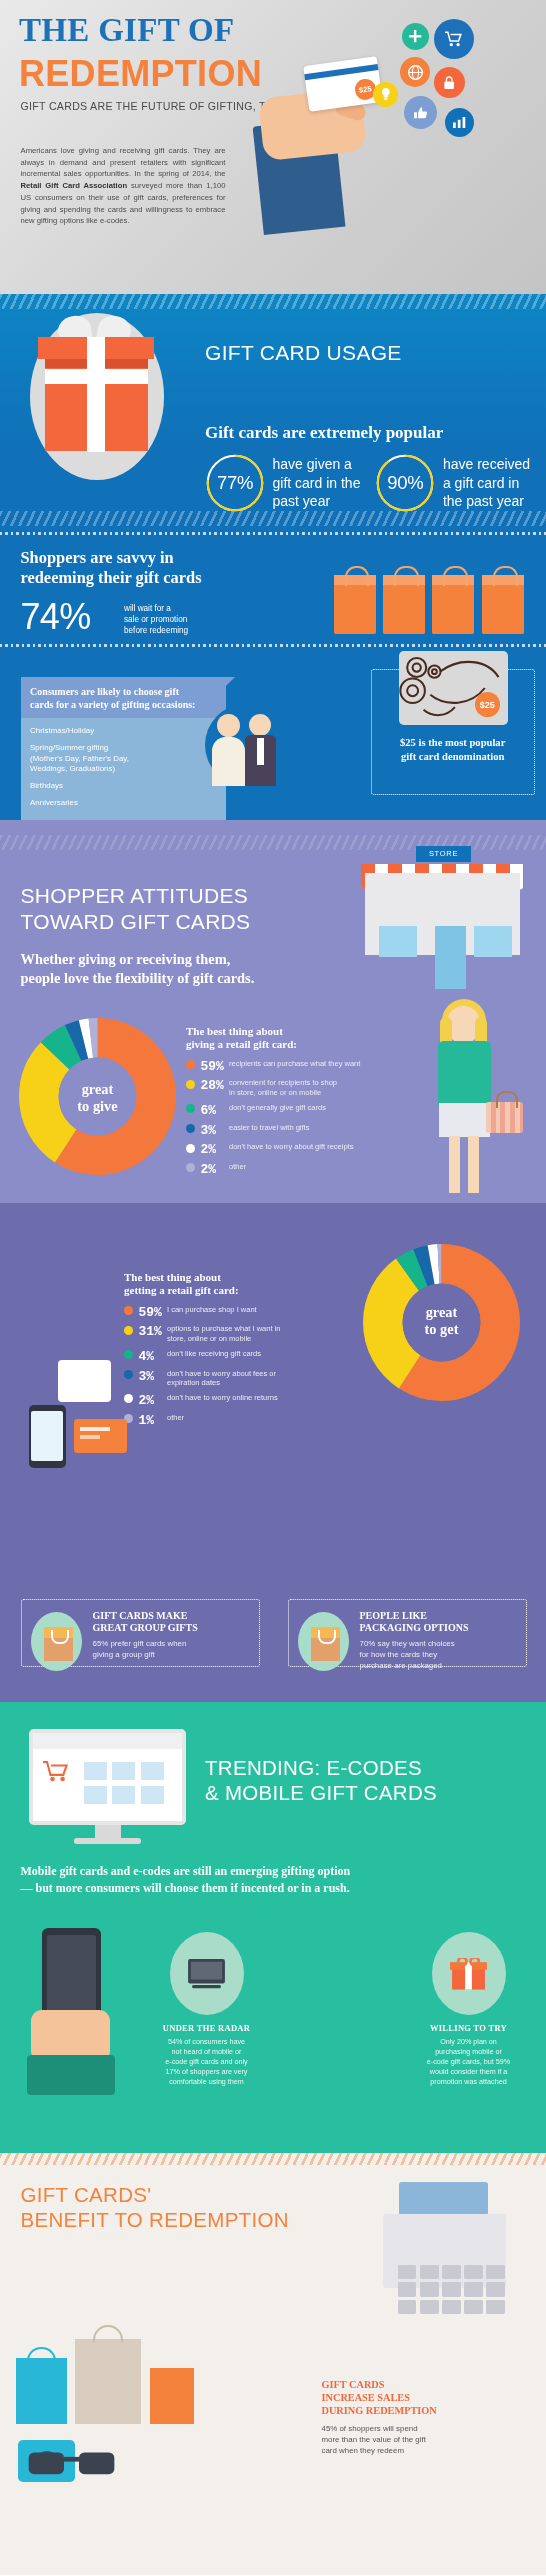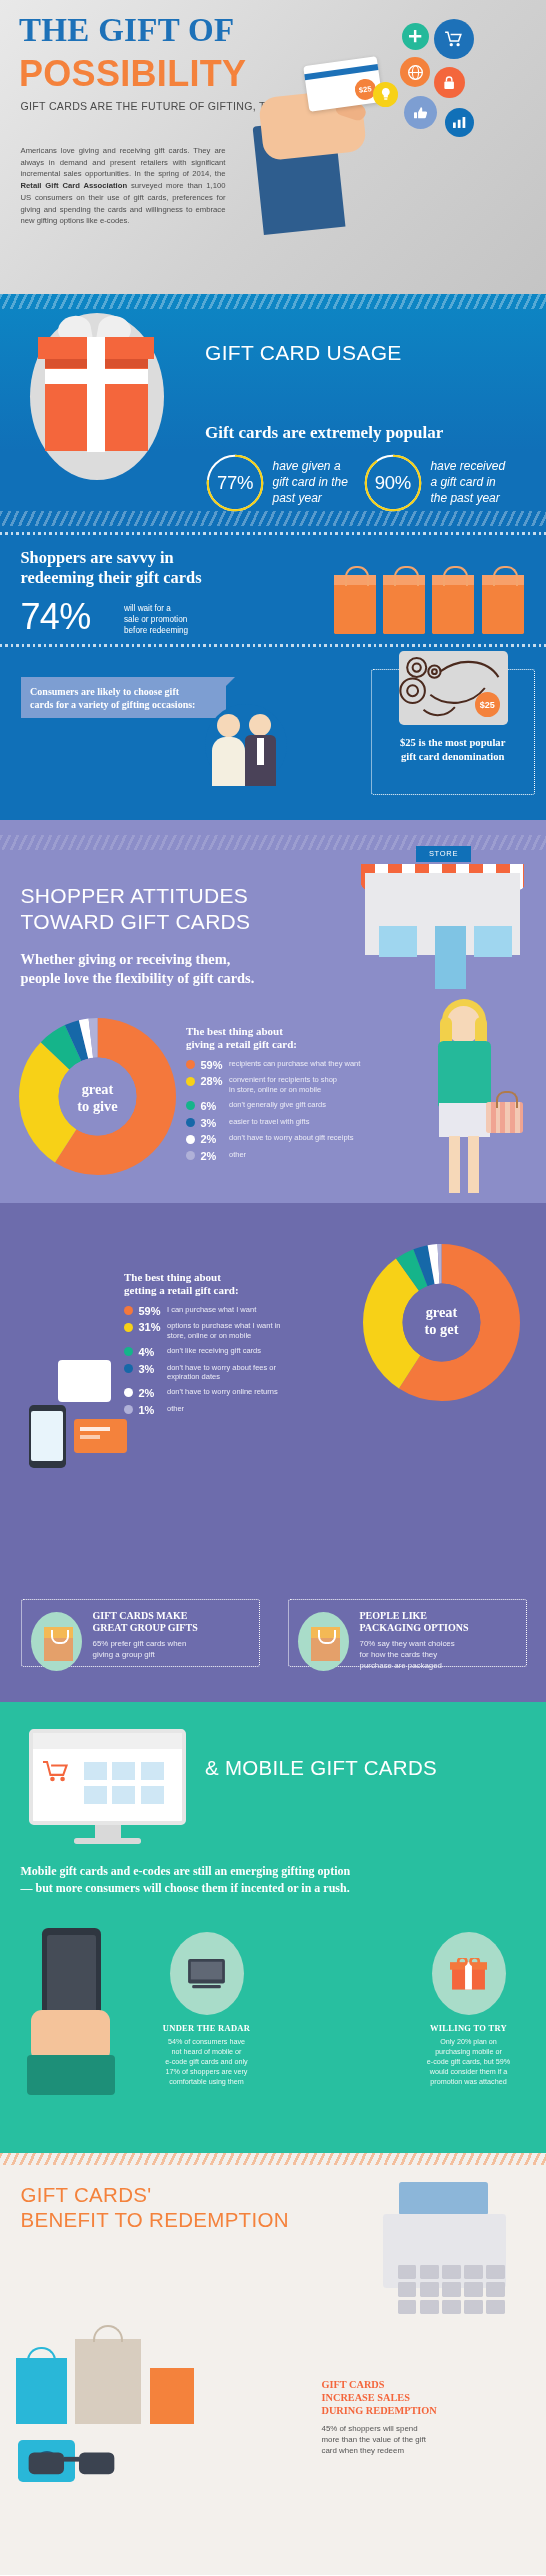--- a/index.html
+++ b/index.html
@@ -85,21 +85,21 @@
   .gb-bowr { position:absolute; left:82px; top:5.5px; width:33px; height:27px; background:#efefef; border-radius:50% 50% 50% 0; transform:rotate(10deg); }
 
   .s2-h1 { position:absolute; left:205px; top:46px; font-size:21px; color:#fff; line-height:1.22; letter-spacing:0.3px; }
   .s2-h2 { position:absolute; left:205px; top:129px; font-family:"Liberation Serif",serif; font-size:17px; font-weight:700; color:#fff; }
 
   .pctgroup { position:absolute; top:159px; left:205px; width:328px; display:flex; gap:15px; }
   .pctitem { display:flex; align-items:center; gap:7.5px; }
   .ring { width:60px; height:60px; border-radius:50%; position:relative; display:flex; align-items:center; justify-content:center; }
   .ring .inner { font-size:18.5px; color:#fff; font-weight:400; letter-spacing:-0.3px; z-index:2; }
   .ring svg { position:absolute; inset:0; }
-  .pcttext { font-size:12px; color:#fff; line-height:1.32;font-style:italic; }
+  .pcttext { font-size:14px; color:#fff; line-height:1.32; }
 
   .s2-h3 { position:absolute; left:20.5px; top:254px; font-family:"Liberation Serif",serif; font-size:16.4px; font-weight:700; color:#fff; line-height:1.22; }
   .big74 { position:absolute; left:20.5px; top:302px; font-size:36px; color:#fff; letter-spacing:-0.7px; }
   .t74 { position:absolute; left:124px; top:309px; font-size:8.2px; color:#fff; line-height:1.35; }
 
   .bags { position:absolute; right:15px; top:260px; width:205px; height:96px; }
   .bag { position:absolute; width:42px; height:59px; background:#f4823c; border-radius:1.4px; }
   .bag:after { content:""; position:absolute; left:11px; top:-9px; width:20.5px; height:18px; border:2.7px solid #f4a46c; border-bottom:none; border-radius:11px 11px 0 0; }
   .bag .tp { position:absolute; left:0; top:0; width:100%; height:10.3px; background:#f7a06a; }
 
@@ -134,21 +134,21 @@
   .shop-door { position:absolute; left:70px; top:53px; width:31px; height:63px; background:#7fc4e4; }
 
   .donut-wrap { position:absolute; left:19px; top:198px; width:157px; height:157px; }
   .donut-lbl { position:absolute; left:0; right:0; top:63px; text-align:center; font-family:"Liberation Serif",serif; font-weight:700; font-size:14.4px; color:#fff; line-height:1.15; }
   .donut-lbl2 { position:absolute; left:0; right:0; top:60px; text-align:center; font-family:"Liberation Serif",serif; font-weight:700; font-size:14.4px; color:#fff; line-height:1.15; }
 
   .legend { position:absolute; }
   .legend h4 { font-family:"Liberation Serif",serif; font-weight:700; font-size:11px; color:#fff; line-height:1.22; margin-bottom:6.8px; }
   .lg-row { display:flex; align-items:flex-start; gap:5.5px; margin-bottom:4.8px; }
   .lg-dot { width:9px; height:9px; border-radius:50%; flex:0 0 9px; margin-top:1.4px; }
-  .lg-pct { font-size:11px; font-weight:700; color:#fff; width:23px; flex:0 0 23px; }
+  .lg-pct { font-size:13px; font-weight:700; color:#fff; width:23px; flex:0 0 23px;font-family:Liberation Mono, monospace; }
   .lg-txt { font-size:7.5px; color:#ececf6; line-height:1.3; }
 
   .woman { position:absolute; right:19px; top:179px; width:130px; height:205px; }
   .w-head { position:absolute; left:49px; top:6.8px; width:33px; height:37px; background:#f6d8b8; border-radius:16.4px 16.4px 15px 15px; }
   .w-hair { position:absolute; left:44px; top:0; width:44px; height:30px; background:#f2d04a; border-radius:22px 22px 6.8px 6.8px; }
   .w-hair2 { position:absolute; left:42px; top:18px; width:12.3px; height:48px; background:#f2d04a; border-radius:6.2px; }
   .w-hair3 { position:absolute; left:77px; top:18px; width:12.3px; height:48px; background:#f2d04a; border-radius:6.2px; }
   .w-top { position:absolute; left:40px; top:42px; width:53px; height:66px; background:#25b99a; border-radius:5.5px 5.5px 2.7px 2.7px; }
   .w-skirt { position:absolute; left:41px; top:104px; width:51px; height:34px; background:#e8e8ef; }
   .w-leg1 { position:absolute; left:51px; top:137px; width:11px; height:57px; background:#f6d8b8; }
@@ -216,21 +216,21 @@
   .s5card h5 { font-family:"Liberation Serif",serif; font-weight:700; font-size:10.3px; color:#f4663c; line-height:1.25; }
   .s5card p { font-size:7.9px; color:#555; line-height:1.4; margin-top:5.5px; }
 </style>
 </head>
 <body>
 
 <div class="page">
 
   <div class="hdr">
     <div class="hdr-t1">THE GIFT OF</div>
-    <div class="hdr-t2">POSSIBILITY</div>
+    <div class="hdr-t2">REDEMPTION</div>
     <div class="hdr-sub">GIFT CARDS ARE THE FUTURE OF GIFTING, TODAY</div>
     <div class="hdr-p">
       <span>Americans love giving and receiving gift cards. They are always in demand and present retailers with significant incremental sales opportunities. In the spring of 2014, the </span><b>Retail Gift Card Association</b><span> surveyed more than 1,100 US consumers on their use of gift cards, preferences for giving and spending the cards and willingness to embrace new gifting options like e-codes.</span>
     </div>
 
     <div class="hand-wrap">
       <div class="sleeve"></div>
       <div class="palm"></div>
       <div class="thumb"></div>
       <div class="gcard">
@@ -354,20 +354,28 @@
       <div class="bag" style="left:155px;top:20.5px;">
           <div class="tp"></div>
         </div>
     </div>
 
     <div class="dots" style="top:350px;"></div>
 
     <div class="occ-card">
       <div class="occ-hd" style="white-space:pre-line">Consumers are likely to choose gift
 cards for a variety of gifting occasions:</div>
+      <div class="occ-bd">
+        <li style="white-space:pre-line">Christmas/Holiday</li>
+        <li style="white-space:pre-line">Spring/Summer gifting
+(Mother's Day, Father's Day,
+Weddings, Graduations)</li>
+        <li style="white-space:pre-line">Birthdays</li>
+        <li style="white-space:pre-line">Anniversaries</li>
+      </div>
     </div>
 
     <div style="position:absolute;left:205px;top:410px;width:82px;height:89px;">
       <div style="position:absolute;left:0;top:0;width:82px;height:82px;background:#1070b8;border-radius:50%;"></div>
       <div style="position:absolute;left:12.3px;top:9.6px;width:23px;height:23px;background:#f6d8b8;border-radius:50%;"></div>
       <div style="position:absolute;left:6.8px;top:33px;width:33px;height:49px;background:#f4efe0;border-radius:13.7px 13.7px 0 0;"></div>
       <div style="position:absolute;left:44px;top:9.6px;width:22px;height:22px;background:#f6d8b8;border-radius:50%;"></div>
       <div style="position:absolute;left:40px;top:31px;width:31px;height:51px;background:#4a4258;border-radius:5.5px 5.5px 0 0;"></div>
       <div style="position:absolute;left:52px;top:34px;width:6.8px;height:27px;background:#fff;"></div>
     </div>
@@ -494,21 +502,21 @@
       <div class="donut-lbl2" style="white-space:pre-line">great
 to get</div>
     </div>
 
     <div class="legend" style="left:124px;top:451px;width:205px;">
       <h4 style="white-space:pre-line">The best thing about
 getting a retail gift card:</h4>
       <div class="lg-row">
           <span class="lg-dot" style="background:#f4783c"></span>
           <span class="lg-pct">59%</span>
-          <span class="lg-txt" style="white-space:pre-line">I can purchase what I want</span>
+          <span class="lg-txt" style="white-space:pre-line">I can purchase shop I want</span>
         </div>
       <div class="lg-row">
           <span class="lg-dot" style="background:#f7d117"></span>
           <span class="lg-pct">31%</span>
           <span class="lg-txt" style="white-space:pre-line">options to purchase what I want in
 store, online or on mobile</span>
         </div>
       <div class="lg-row">
           <span class="lg-dot" style="background:#15b48a"></span>
           <span class="lg-pct">4%</span>
@@ -582,20 +590,21 @@
         <div class="mon-tile" style="left:108px;"></div>
         <div class="mon-tile" style="left:51px;top:53px;"></div>
         <div class="mon-tile" style="left:79px;top:53px;"></div>
         <div class="mon-tile" style="left:108px;top:53px;"></div>
       </div>
       <div class="mon-stand"></div>
       <div class="mon-base"></div>
     </div>
 
     <div class="s4-h1">
+      <div>TRENDING: E-CODES</div>
       <div>&amp; MOBILE GIFT CARDS</div>
     </div>
     <div class="s4-h2" style="white-space:pre-line">Mobile gift cards and e-codes are still an emerging gifting option
 — but more consumers will choose them if incented or in a rush.</div>
 
     <div class="hand2">
       <div class="h2-phone">
           <div class="h2-scr"></div>
         </div>
       <div class="h2-palm"></div>

